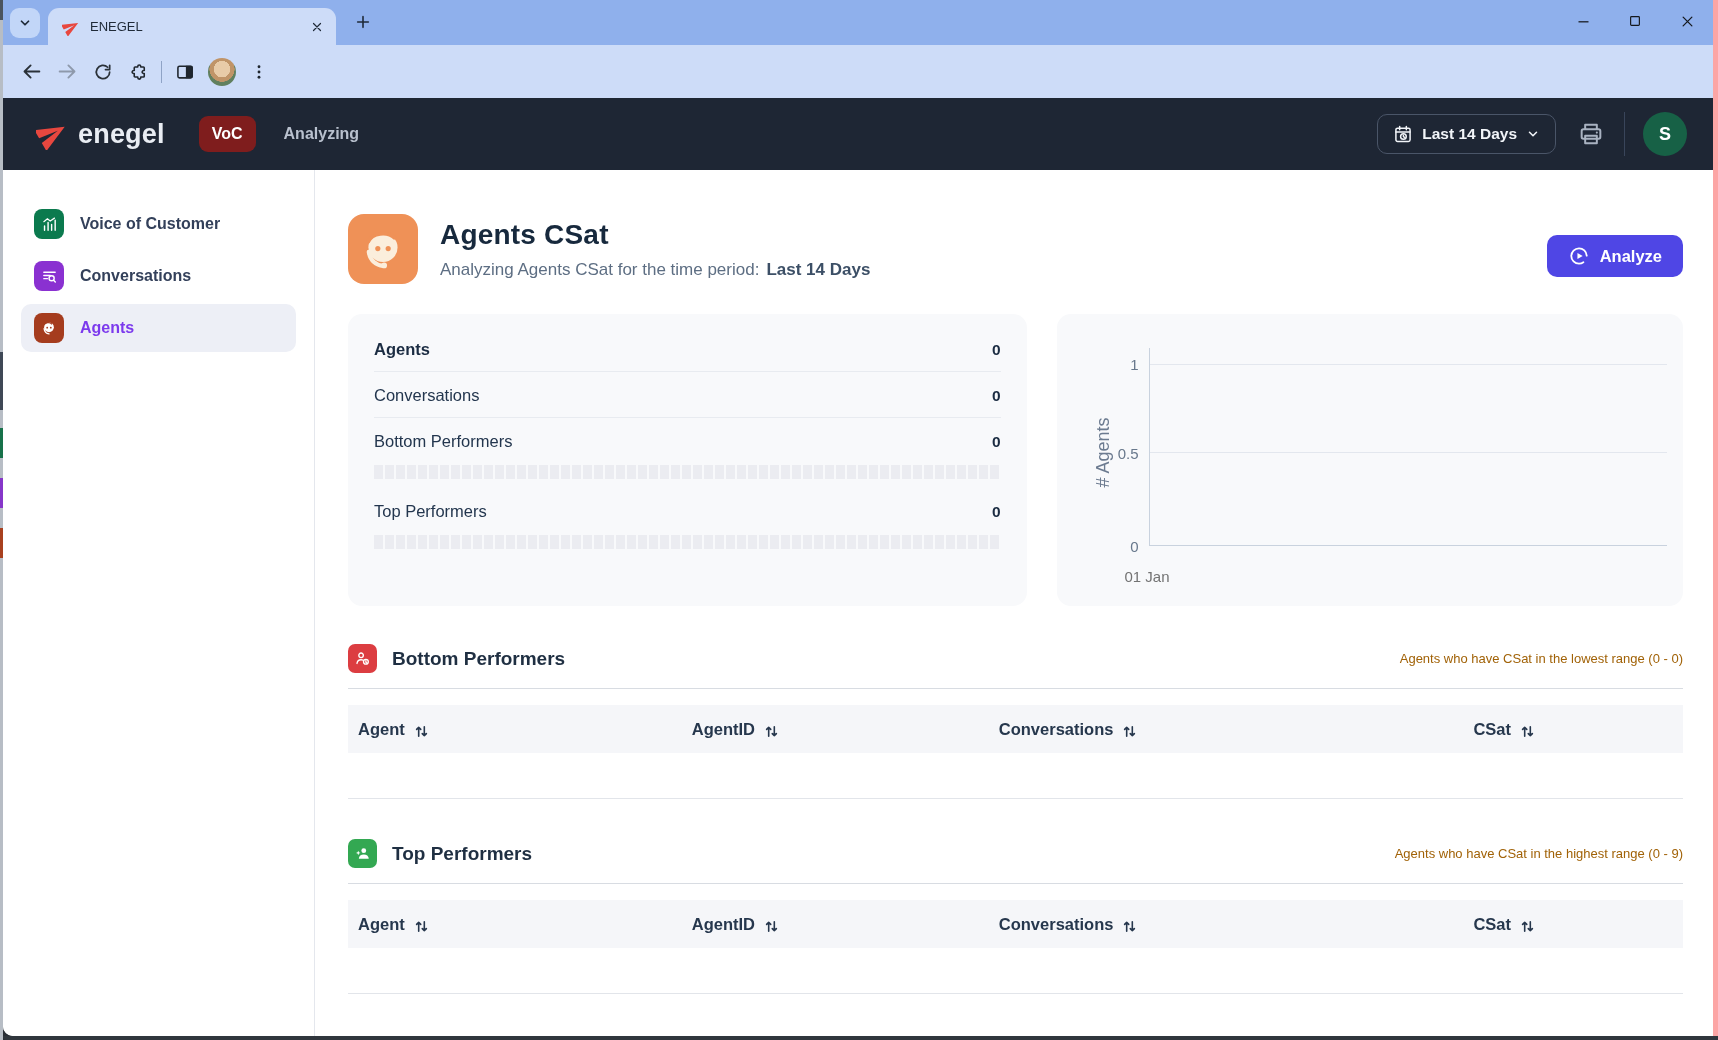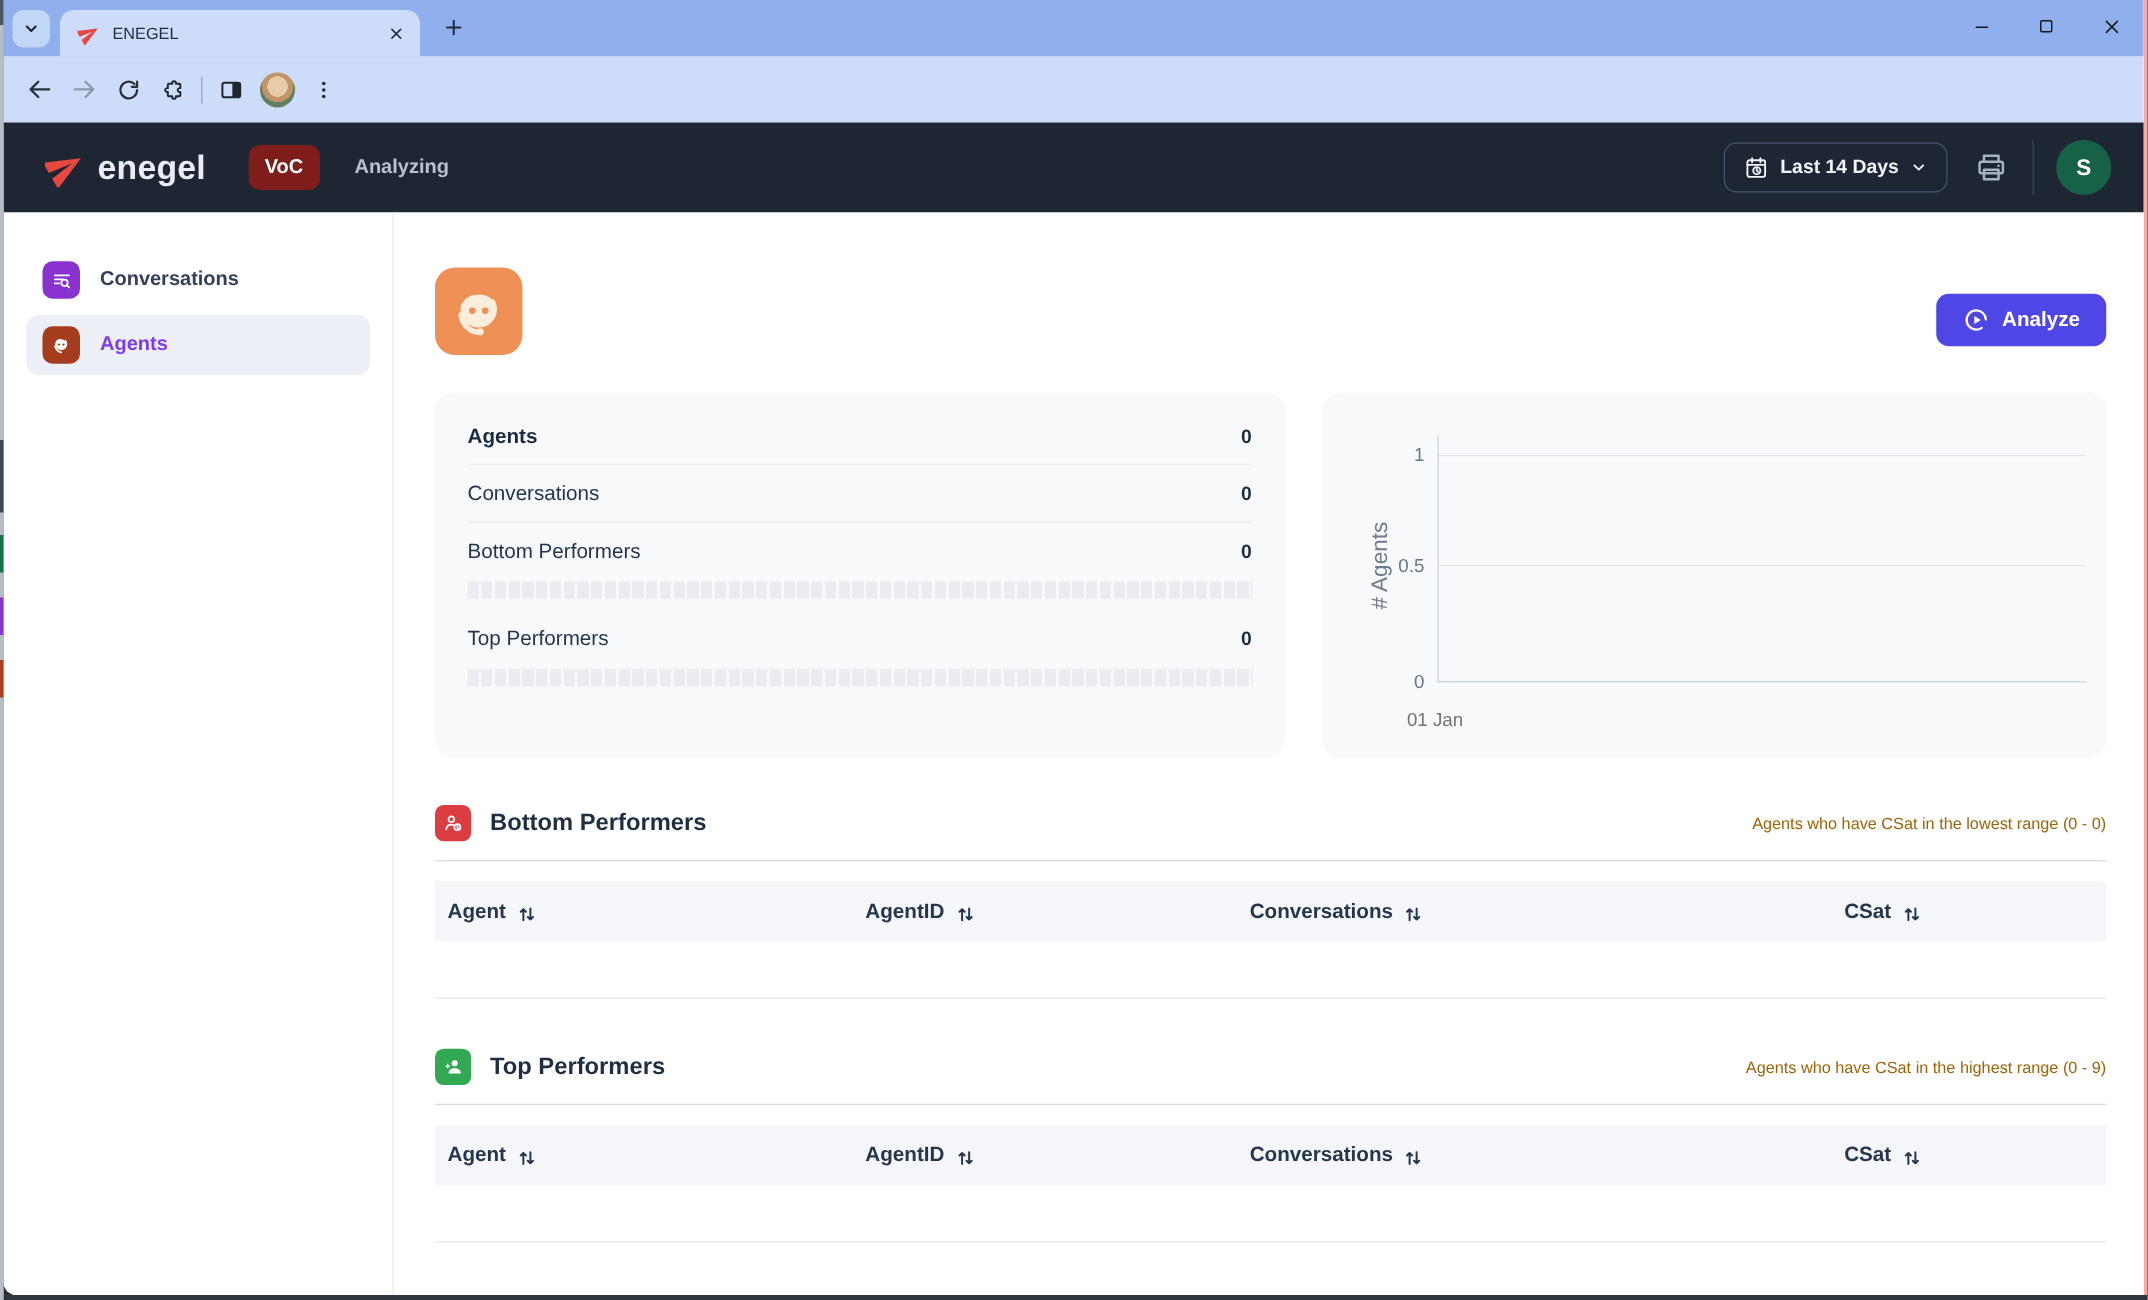--- a/index.html
+++ b/index.html
@@ -4,21 +4,21 @@
 <style>
   * { box-sizing: border-box; margin: 0; padding: 0; }
   body { margin:0; background:#2a2f36; font-family:"Liberation Sans", sans-serif; }
   .screen { position:relative; width:1718px; height:1040px; background:#2a2f36; overflow:hidden; }
 
   
   .edge-strip { position:absolute; left:0; top:0; bottom:0; width:3px; background:#b7bdc5; }
   .edge-seg { position:absolute; left:0; width:3px; }
 
   .window { position:absolute; left:3px; top:0; right:0; bottom:4px; display:flex; flex-direction:column;
-            overflow:hidden; background:#fff; border-bottom-left-radius:10px; border-right:3px solid #fca5a5; }
+            overflow:hidden; background:#fff; border-bottom-left-radius:10px; border-right:5px solid #fca5a5; }
   .bottom-edge { position:absolute; left:3px; right:0; bottom:0; height:4px; background:#30363d; border-bottom-left-radius:6px; }
 
   
   .tabstrip { height:45px; background:#8fb0ec; display:flex; align-items:flex-end; padding-left:7px; position:relative; flex:none; }
   .tab-search { width:30px; height:30px; border-radius:9px; background:#c2d6f8; margin:0 8px 7px 0; display:grid; place-items:center; color:#1f2a38; }
   .tab { width:288px; height:37px; background:#cddcf8; border-radius:11px 11px 0 0; display:flex; align-items:center; padding:0 8px 0 14px; gap:10px; }
   .tab-fav { width:18px; height:18px; flex:none; }
   .tab-title { font-size:13px; color:#1f2a38; flex:1; white-space:nowrap; overflow:hidden; }
   .tab-close { width:22px; height:22px; display:grid; place-items:center; border-radius:50%; color:#1f2a38; }
   .newtab { width:30px; height:30px; display:grid; place-items:center; margin:0 0 8px 12px; color:#1f2a38; }
@@ -241,20 +241,29 @@
           </svg>
       </div>
       <div class="hdr-divider"></div>
       <div class="hdr-avatar">S</div>
     </div>
 
     <div class="bodyrow">
 
       <div class="sidebar">
         <div class="side-item">
+          <span class="side-icon ic-voc">
+            <svg width="17" height="17" viewBox="0 0 24 24" fill="none" stroke="currentColor" stroke-width="2" stroke-linecap="round">
+                <path d="M5 20v-6M10 20V9M15 20v-8M20 20V6"></path>
+                <path d="M4 8l5-4 4 3 6-4" stroke-width="1.7"></path>
+              </svg>
+          </span>
+          <span>Voice of Customer</span>
+        </div>
+        <div class="side-item">
           <span class="side-icon ic-conv">
             <svg width="17" height="17" viewBox="0 0 24 24" fill="none" stroke="currentColor" stroke-width="2" stroke-linecap="round">
                 <path d="M4 6h16M4 10.5h9M4 15h5"></path>
                 <circle cx="15" cy="14.5" r="3.6"></circle>
                 <path d="M17.8 17.3l2.4 2.4"></path>
               </svg>
           </span>
           <span>Conversations</span>
         </div>
         <div class="side-item active">
@@ -276,20 +285,24 @@
         <div class="page-head">
           <div class="page-icon">
             <svg width="46" height="46" viewBox="0 0 24 24">
                 <circle cx="12" cy="11.2" r="7.6" fill="#fbeedc"></circle>
                 <path d="M4 8.5C6.5 3.5 14 2.5 18.5 6.5" stroke="#ef9157" stroke-width="2" fill="none"></path>
                 <circle cx="9.3" cy="11.8" r="1.35" fill="#ef9157"></circle>
                 <circle cx="14.7" cy="11.8" r="1.35" fill="#ef9157"></circle>
                 <path d="M4.6 13.5c.6 4.6 4 7 7.4 7.3" stroke="#fbeedc" stroke-width="2.2" fill="none" stroke-linecap="round"></path>
                 <circle cx="12.6" cy="20.6" r="1.5" fill="#fbeedc"></circle>
               </svg>
+          </div>
+          <div>
+            <div class="page-title">Agents CSat</div>
+            <div class="page-sub"><span>Analyzing Agents CSat for the time period:</span><b>Last 14 Days</b></div>
           </div>
           <button class="analyze">
             <svg width="22" height="22" viewBox="0 0 24 24" fill="none">
                 <circle cx="12" cy="12" r="8.4" stroke="#fff" stroke-width="2" stroke-dasharray="44 9" stroke-dashoffset="-8" stroke-linecap="round"></circle>
                 <path d="M10.3 8.6L16 12l-5.7 3.4z" fill="#fff"></path>
               </svg>
             <span>Analyze</span>
           </button>
         </div>
 

